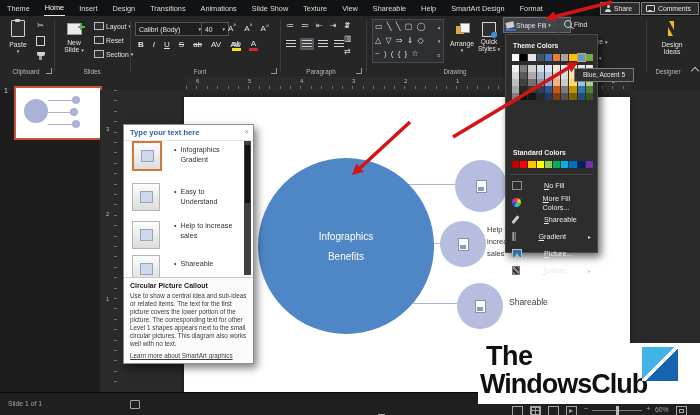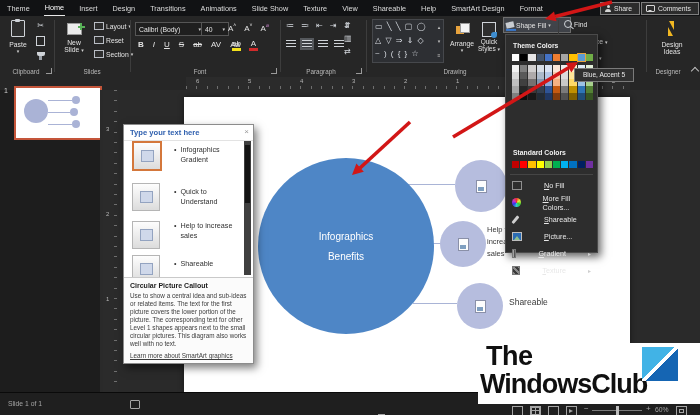--- a/index.html
+++ b/index.html
@@ -433,21 +433,21 @@
         <span class="pin"></span>
       </div>
     </div>
   <div id="bullets">
       <div class="bullet-item" style="top: 20px;">
         <span class="bdot">•</span>
         <span class="btxt">Infographics Gradient</span>
       </div>
       <div class="bullet-item" style="top: 62px;">
         <span class="bdot">•</span>
-        <span class="btxt">Quick to Understand</span>
+        <span class="btxt">Easy to Understand</span>
       </div>
       <div class="bullet-item" style="top: 96px;">
         <span class="bdot">•</span>
         <span class="btxt">Help to increase sales</span>
       </div>
       <div class="bullet-item" style="top: 134px;">
         <span class="bdot">•</span>
         <span class="btxt">Shareable</span>
       </div>
     </div>
@@ -548,27 +548,27 @@
       </div>
       <div class="fill-item">
         <span class="fi-icon more-colors"></span>
         <span class="fi-label">More Fill Colors...</span>
       </div>
       <div class="fill-item">
         <span class="fi-icon eyedropper"></span>
         <span class="fi-label">Shareable</span>
       </div>
       <div class="fill-item">
-        <span class="fi-icon picture"></span>
-        <span class="fi-label">Picture...</span>
-      </div>
-      <div class="fill-item">
         <span class="fi-icon gradient"></span>
         <span class="fi-label">Gradient</span>
         <span class="fi-sub">▸</span>
+      </div>
+      <div class="fill-item">
+        <span class="fi-icon picture"></span>
+        <span class="fi-label">Picture...</span>
       </div>
       <div class="fill-item">
         <span class="fi-icon texture"></span>
         <span class="fi-label">Texture</span>
         <span class="fi-sub">▸</span>
       </div>
     </div>
 </div>
 <div id="tooltip">Blue, Accent 5</div>
 

